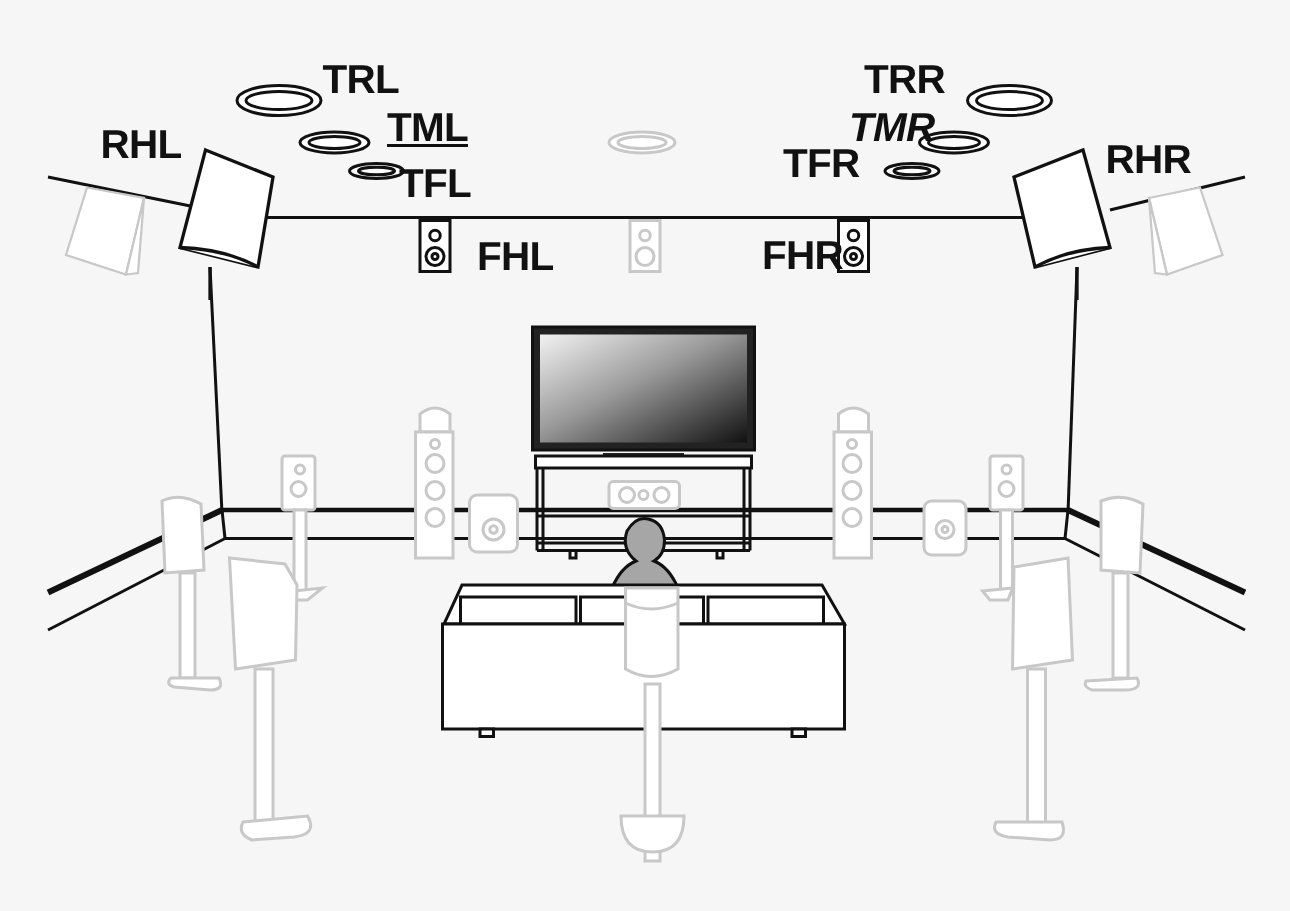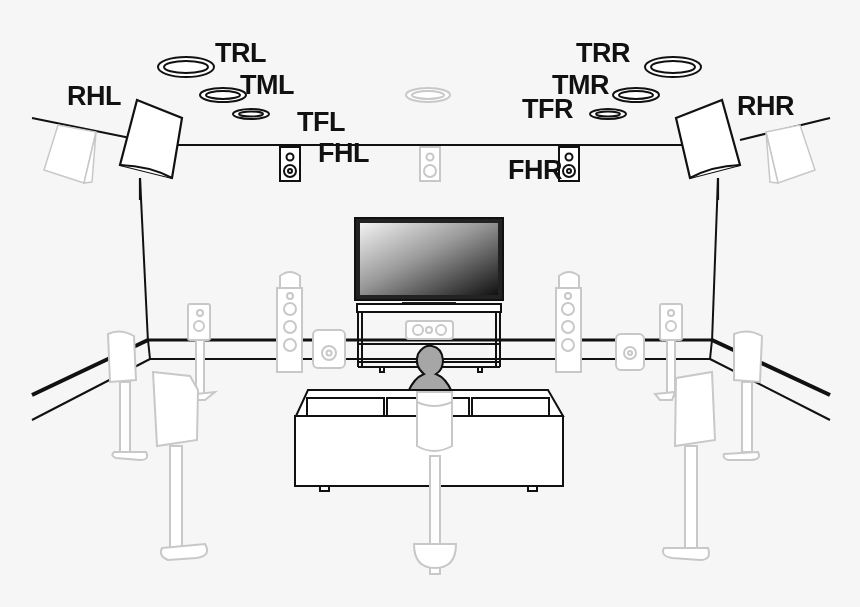--- a/index.html
+++ b/index.html
@@ -214,22 +214,22 @@
   <g stroke="#c8c8c8" stroke-width="2" fill="#fff">
     <path d="M417,392 L452,392 L452,446 Q434,456 417,446 Z"></path>
     <path d="M417,402 Q434,410 452,402" fill="none"></path>
     <rect x="430" y="456" width="10" height="118"></rect>
     <path d="M414,544 L456,544 Q456,568 435,568 Q414,568 414,544 Z"></path>
   </g>
 </svg>
 
   
   <div class="lbl" style="left:215px; top:40px;">TRL</div>
-  <div class="lbl" style="left:240px; top:72px;">TML</div>
-  <div class="lbl" style="left:297px; top:109px;">TFL</div>
+  <div class="lbl" style="left:258px; top:72px;text-decoration:underline;">TML</div>
+  <div class="lbl" style="left:266px; top:109px;">TFL</div>
   <div class="lbl" style="left:67px; top:83px;">RHL</div>
-  <div class="lbl" style="left:318px; top:140px;">FHL</div>
+  <div class="lbl" style="left:318px; top:158px;">FHL</div>
   <div class="lbl" style="left:576px; top:40px;text-align:right;">TRR</div>
-  <div class="lbl" style="left:552px; top:72px;">TMR</div>
+  <div class="lbl" style="left:566px; top:72px;font-style:italic;">TMR</div>
   <div class="lbl" style="left:522px; top:96px;">TFR</div>
   <div class="lbl" style="left:737px; top:93px;">RHR</div>
   <div class="lbl" style="left:508px; top:157px;">FHR</div>
 </div>
 
 </body></html>

